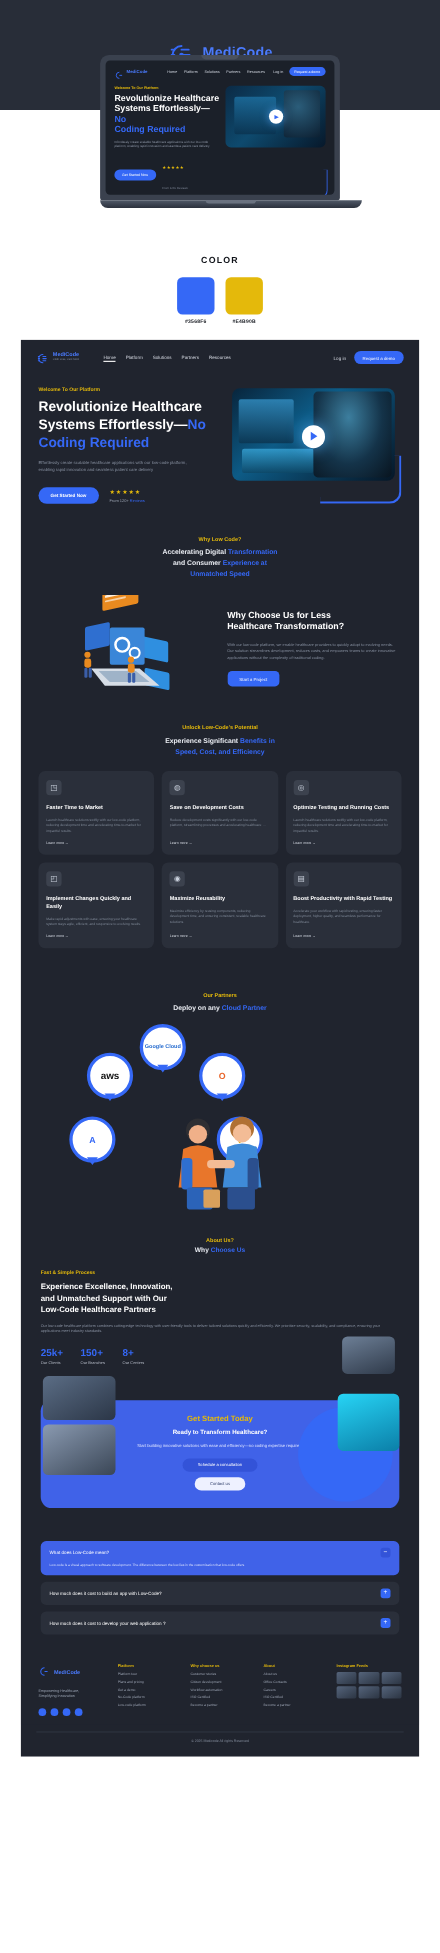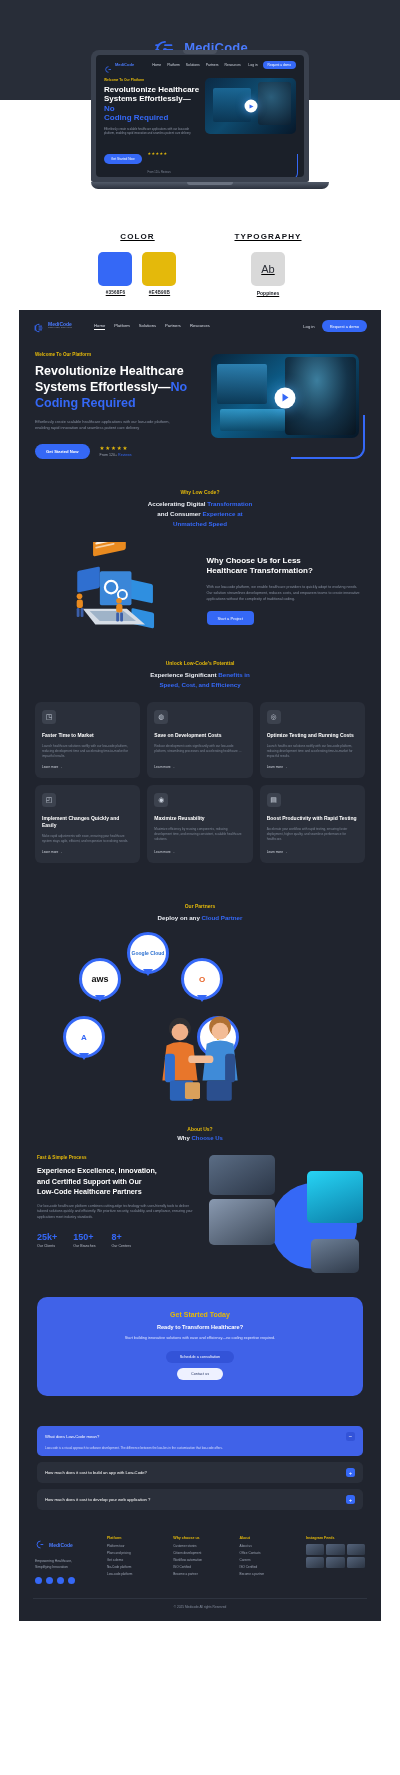--- a/index.html
+++ b/index.html
@@ -108,21 +108,21 @@
   .mini-frame { position:absolute; right:-2px; bottom:-3px; width:42px; height:26px; border-right:1.5px solid #3568F6; border-bottom:1.5px solid #3568F6; border-radius:0 0 7px 0;}
 
   
   .spec-section {
     padding: 132px 0 14px 0;
     background:#fff;
     display:flex;
     justify-content:center;
     gap: 58px;
   }
-  .spec-col { text-align:center;text-decoration:underline; }
+  .spec-col { text-align:center; }
   .spec-title { font-size:8px; font-weight:bold; letter-spacing:1.1px; color:#101319; }
   .swatch-row { display:flex; gap:10px; margin-top:11px; }
   .swatch-item { text-align:center; }
   .swatch { width:34px; height:34px; border-radius:5px; }
   .swatch-hex { font-size:4.6px; font-weight:bold; color:#1a1d24; margin-top:4px; letter-spacing:.2px; }
   .type-box {
     width:34px; height:34px; border-radius:5px; background:#d9d9d9;
     display:flex; align-items:center; justify-content:center;
     font-size:11px; color:#2a2d35; margin: 11px auto 0 auto;
   }
@@ -197,21 +197,21 @@
   .partner-art { height: 180px; position:relative; margin-top:4px;padding-left:28px; }
   .bubble { position:absolute; width:42px; height:42px; border-radius:50%; background:#fff; border:3px solid #3568F6; display:flex; align-items:center; justify-content:center; font-size:8px; font-weight:bold; }
   .bubble::after{content:"";position:absolute;bottom:-5px;left:50%;transform:translateX(-50%);width:0;height:0;border-top:7px solid #3568F6;border-left:5px solid transparent;border-right:5px solid transparent;}
   .people { position:absolute; left:50%; bottom:6px; transform:translateX(-50%); width:120px; height:92px; }
 
   .about-head { text-align:center; padding: 10px 0 6px 0; }
   .about-k { color:#E4B90B; font-size:5px; font-weight:bold; }
   .about-t { color:#e9ecf2; font-size:6px; font-weight:bold; margin-top:3px; }
   .about-t .blue { color:#3568F6; }
 
-  .about-body { display:flex; gap:10px; padding: 8px 18px 8px 18px; }
+  .about-body { display:flex; gap:10px; padding: 8px 18px 8px 18px; flex-direction: column; }
   .about-l { flex:1.02; }
   .about-kicker { color:#E4B90B; font-size:4.6px; font-weight:bold; }
   .about-h { font-size:7.2px; font-weight:bold; line-height:1.4; color:#fff; margin-top:6px; }
   .about-p { color:#868f9f; font-size:3.4px; line-height:1.68; margin-top:7px; }
   .stats { display:flex; gap:16px; margin-top:11px; }
   .stat-n { color:#3568F6; font-size:9px; font-weight:bold; }
   .stat-l { color:#b6bcc8; font-size:3.6px; margin-top:2px; }
   .about-r { flex:1; position:relative; height:120px; }
   .about-blob { position:absolute; right:6px; top:28px; width:86px; height:86px; border-radius:50%; background:#3568F6; }
   .ph { position:absolute; border-radius:5px; overflow:hidden; }
@@ -353,25 +353,20 @@
       <div class="swatch-row">
         <div class="swatch-item">
           <div class="swatch" style="background:#3568F6"></div>
           <div class="swatch-hex">#3568F6</div>
         </div>
         <div class="swatch-item">
           <div class="swatch" style="background:#E4B90B"></div>
           <div class="swatch-hex">#E4B90B</div>
         </div>
       </div>
-    </div>
-    <div class="spec-col">
-      <div class="spec-title">TYPOGRAPHY</div>
-      <div class="type-box">Ab</div>
-      <div class="type-name">Poppines</div>
     </div>
   </div>
 
   <div class="site">
 
     <div class="site-nav">
       <div class="nav-logo">
         <span class="nav-logo-mark">
           <svg viewBox="0 0 32 32" width="12" height="12">
               <g fill="none" stroke="#3568F6" stroke-width="2.6" stroke-linecap="round">
@@ -564,21 +559,21 @@
       <div class="about-t">
         <span>Why </span><span class="blue">Choose Us</span>
       </div>
     </div>
 
     <div class="about-body">
       <div class="about-l">
         <div class="about-kicker">Fast &amp; Simple Process</div>
         <div class="about-h">
           <span>Experience Excellence, Innovation,</span><br>
-          <span>and Certified Support with Our</span><br>
+          <span>and Unmatched Support with Our</span><br>
           <span>Low-Code Healthcare Partners</span>
         </div>
         <div class="about-p">Our low-code healthcare platform combines cutting-edge technology with user-friendly tools to deliver tailored solutions quickly and efficiently. We prioritize security, scalability, and compliance, ensuring your applications meet industry standards.</div>
         <div class="stats">
           <div>
             <div class="stat-n">25k+</div>
             <div class="stat-l">Our Clients</div>
           </div>
           <div>
             <div class="stat-n">150+</div>

